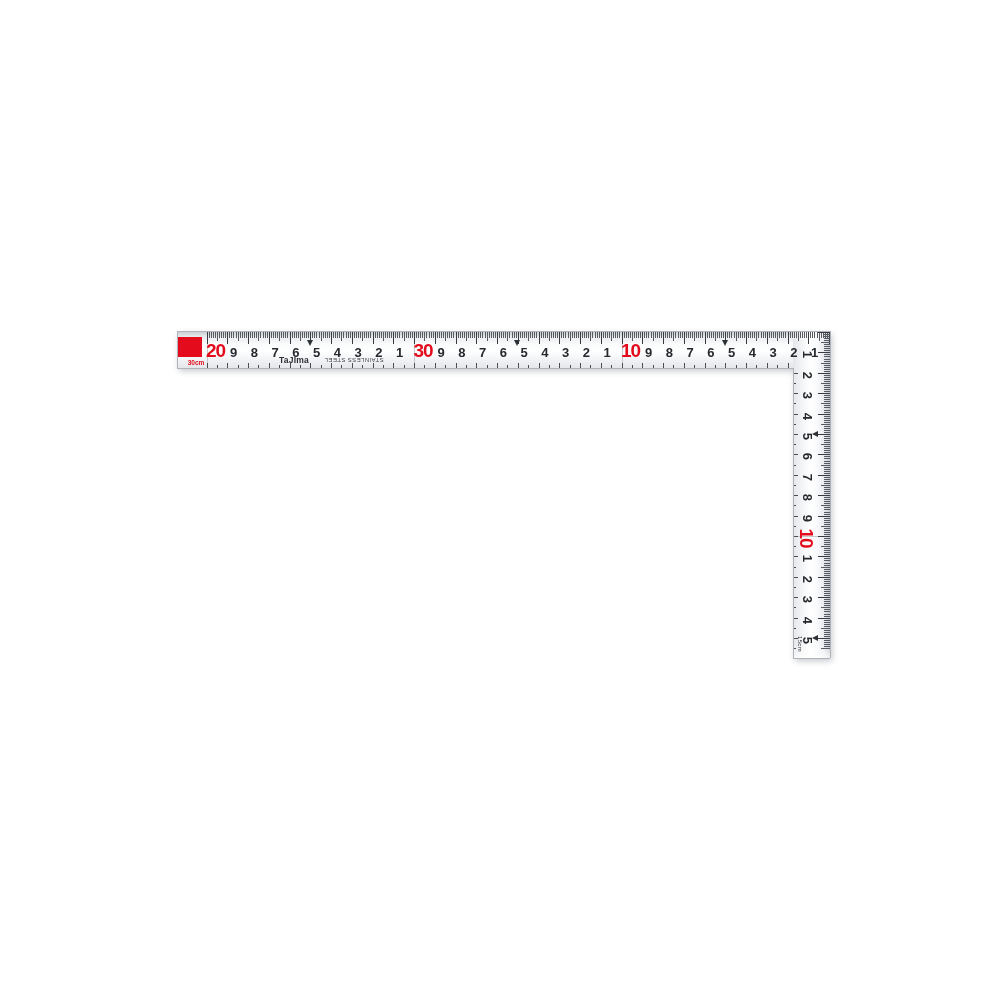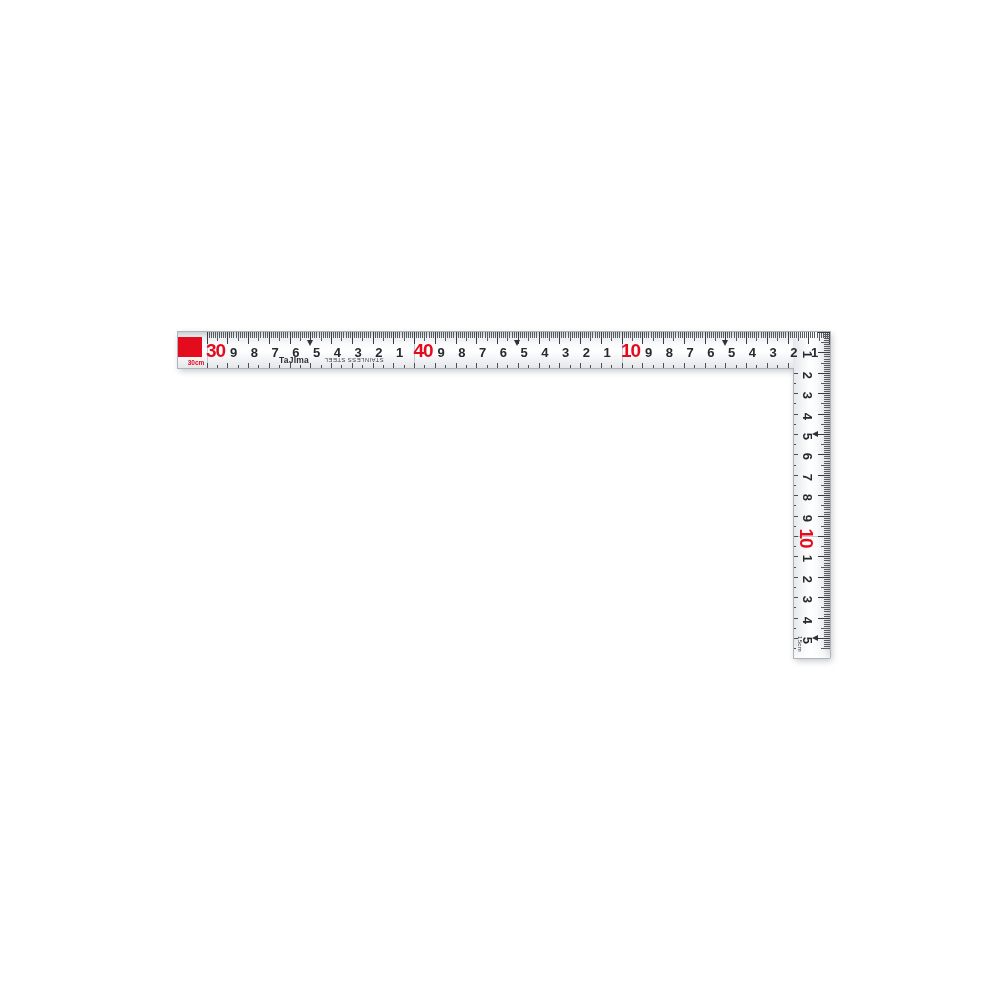--- a/index.html
+++ b/index.html
@@ -615,31 +615,31 @@
       <div class="numR" style="left: 630.5px; top: 350px; color: rgb(227, 11, 28);">10</div>
       <div class="num" style="left: 606.75px; top: 352px; color: rgb(38, 41, 46);">1</div>
       <div class="num" style="left: 586px; top: 352px; color: rgb(38, 41, 46);">2</div>
       <div class="num" style="left: 565.25px; top: 352px; color: rgb(38, 41, 46);">3</div>
       <div class="num" style="left: 544.5px; top: 352px; color: rgb(38, 41, 46);">4</div>
       <div class="num" style="left: 523.75px; top: 352px; color: rgb(38, 41, 46);">5</div>
       <div class="num" style="left: 503px; top: 352px; color: rgb(38, 41, 46);">6</div>
       <div class="num" style="left: 482.25px; top: 352px; color: rgb(38, 41, 46);">7</div>
       <div class="num" style="left: 461.5px; top: 352px; color: rgb(38, 41, 46);">8</div>
       <div class="num" style="left: 440.75px; top: 352px; color: rgb(38, 41, 46);">9</div>
-      <div class="numR" style="left: 423px; top: 350px; color: rgb(227, 11, 28);">40</div>
+      <div class="numR" style="left: 423px; top: 350px; color: rgb(227, 11, 28);">30</div>
       <div class="num" style="left: 399.25px; top: 352px; color: rgb(38, 41, 46);">1</div>
       <div class="num" style="left: 378.5px; top: 352px; color: rgb(38, 41, 46);">2</div>
       <div class="num" style="left: 357.75px; top: 352px; color: rgb(38, 41, 46);">3</div>
       <div class="num" style="left: 337px; top: 352px; color: rgb(38, 41, 46);">4</div>
       <div class="num" style="left: 316.25px; top: 352px; color: rgb(38, 41, 46);">5</div>
       <div class="num" style="left: 295.5px; top: 352px; color: rgb(38, 41, 46);">6</div>
       <div class="num" style="left: 274.75px; top: 352px; color: rgb(38, 41, 46);">7</div>
       <div class="num" style="left: 254px; top: 352px; color: rgb(38, 41, 46);">8</div>
       <div class="num" style="left: 233.25px; top: 352px; color: rgb(38, 41, 46);">9</div>
-      <div class="numR" style="left: 215.5px; top: 350px; color: rgb(227, 11, 28);">30</div>
+      <div class="numR" style="left: 215.5px; top: 350px; color: rgb(227, 11, 28);">20</div>
       <div class="num vnum" style="left: 807px; top: 354.4px; color: rgb(38, 41, 46);">1</div>
       <div class="num vnum" style="left: 807px; top: 374.8px; color: rgb(38, 41, 46);">2</div>
       <div class="num vnum" style="left: 807px; top: 395.2px; color: rgb(38, 41, 46);">3</div>
       <div class="num vnum" style="left: 807px; top: 415.6px; color: rgb(38, 41, 46);">4</div>
       <div class="num vnum" style="left: 807px; top: 436px; color: rgb(38, 41, 46);">5</div>
       <div class="num vnum" style="left: 807px; top: 456.4px; color: rgb(38, 41, 46);">6</div>
       <div class="num vnum" style="left: 807px; top: 476.8px; color: rgb(38, 41, 46);">7</div>
       <div class="num vnum" style="left: 807px; top: 497.2px; color: rgb(38, 41, 46);">8</div>
       <div class="num vnum" style="left: 807px; top: 517.6px; color: rgb(38, 41, 46);">9</div>
       <div class="numR vnum" style="left: 806px; top: 538px; color: rgb(227, 11, 28);">10</div>

